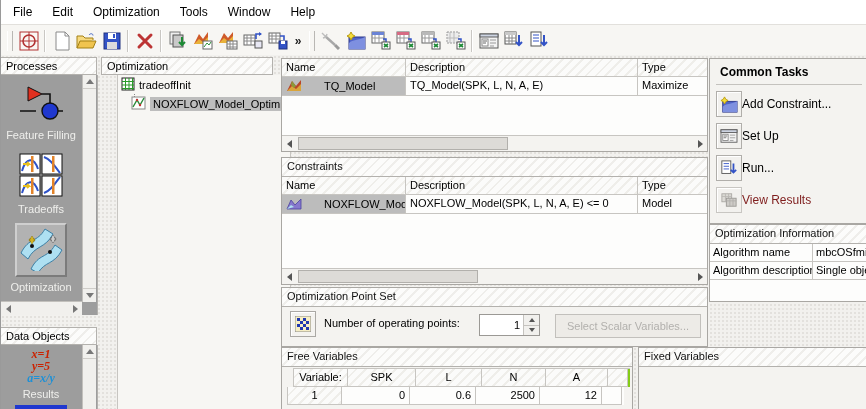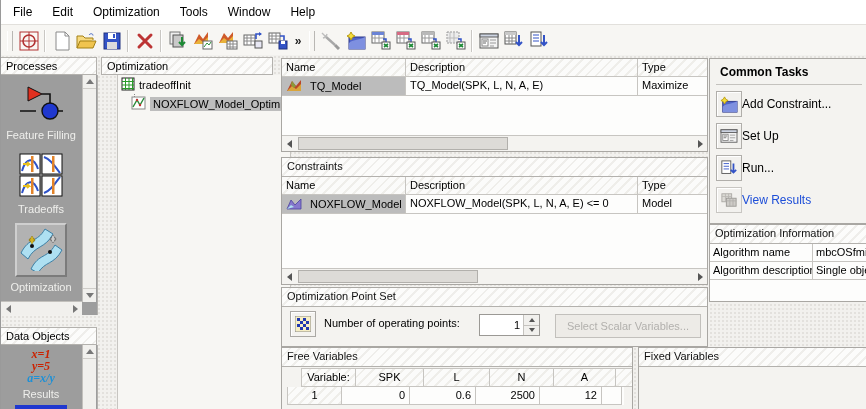--- a/index.html
+++ b/index.html
@@ -26,21 +26,21 @@
   
   .hd{
     height:18px;line-height:17px;padding-left:5px;white-space:nowrap;overflow:hidden;color:#111;
     background:repeating-linear-gradient(135deg,#fcfcfb 0 5px,#efeeeb 5px 7px);
     border-bottom:1px solid #b3b1ad;
   }
   .panel{position:absolute;border:1px solid #a9a7a3;background:#fdfdfc;overflow:hidden}
   .trow{display:flex}
   .tc{border-right:1px solid #c7c5c1;border-bottom:1px solid #c7c5c1;white-space:nowrap;overflow:hidden;padding:2px 4px;height:18px;box-sizing:border-box}
   .tch{background:repeating-linear-gradient(135deg,#fbfbfa 0 5px,#efeeea 5px 7px)}
-  .selcell{background:#bcbcbc;display:flex;align-items:center;gap:8px}
+  .selcell{background:#bcbcbc;display:flex;align-items:center;gap:22px}
   .hscroll{position:absolute;left:0;right:0;bottom:0;height:15px;background:#f4f3f0;border-top:1px solid #c7c5c1;display:flex;align-items:center}
   .sarrL,.sarrR{width:14px;height:14px;display:flex;align-items:center;justify-content:center}
   .tri-l{width:0;height:0;border-top:4px solid transparent;border-bottom:4px solid transparent;border-right:5px solid #555}
   .tri-r{width:0;height:0;border-top:4px solid transparent;border-bottom:4px solid transparent;border-left:5px solid #555}
   .tri-u{width:0;height:0;border-left:4px solid transparent;border-right:4px solid transparent;border-bottom:5px solid #555}
   .tri-d{width:0;height:0;border-left:4px solid transparent;border-right:4px solid transparent;border-top:5px solid #555}
   .sthumb{height:11px;background:#dddbd7;border:1px solid #b2b0ac;margin-left:2px}
   .spacer{flex:1}
   
   .side-hd{position:absolute;left:0;width:96px;height:18px;line-height:17px;padding-left:5px;
@@ -74,21 +74,21 @@
   .spin-b{flex:1;display:flex;align-items:center;justify-content:center;background:#f1f0ed;border-bottom:1px solid #c5c3bf}
   .spin-b:last-child{border-bottom:none}
   .spin-b .tri-u{border-bottom-width:4px;border-left-width:3px;border-right-width:3px}
   .spin-b .tri-d{border-top-width:4px;border-left-width:3px;border-right-width:3px}
   .btn-disabled{position:absolute;height:24px;border:1px solid #c2c0bc;background:#edebe7;color:#b2b0ad;text-align:center;line-height:22px;box-sizing:border-box;white-space:nowrap;overflow:hidden}
   
   .ct-item{display:flex;align-items:center;margin:6px 6px 6px 6px;height:26px}
   .ct-icon{width:24px;height:24px;border:1px solid #b0aeaa;background:#f2f1ee;box-shadow:inset 1px 1px 0 #fff;display:flex;align-items:center;justify-content:center;flex:0 0 auto}
   .ct-icon.dis{border-color:#c8c6c2}
   .ct-label{font-size:12px;white-space:nowrap}
-  .ct-label.dis{color:#1d4ed8}
+  .ct-label.dis{color:#7f1d1d}
   .ct-rule{height:1px;background:#c4c2be;margin:3px 6px 2px 6px}
   
   .oi-row{display:flex;background:#fdfdfc}
   .oi-k{width:103px;border-right:1px solid #c7c5c1;border-bottom:1px solid #c7c5c1;padding:2px 3px;height:18px;box-sizing:border-box;white-space:nowrap;overflow:hidden}
   .oi-v{flex:1;border-bottom:1px solid #c7c5c1;padding:2px 3px;height:18px;box-sizing:border-box;white-space:nowrap;overflow:hidden}
 </style>
 </head>
 <body>
 
 <div class="abs menubar">
@@ -464,21 +464,21 @@
       <div class="spin-b">
           <div class="tri-d"></div>
         </div>
     </div>
   </div>
   <div class="btn-disabled" style="left:273px;top:26px;width:146px">Select Scalar Variables...</div>
 </div>
 
 <div class="panel dots" style="left:280px;top:347px;width:350px;height:62px;background-color:#f4f3f0">
   <div class="hd">Free Variables</div>
-  <div class="trow" style="margin:1px 0 0 19px;border-top:1px solid #c7c5c1;border-left:1px solid #c7c5c1;width:336px;background:#84cc16">
+  <div class="trow" style="margin:1px 0 0 11px;border-top:1px solid #c7c5c1;border-left:1px solid #c7c5c1;width:336px;background:#84cc16">
     <div class="tc tch" style="width:54px;text-align:center">Variable:</div>
     <div class="tc tch" style="width:68px;text-align:center">SPK</div>
     <div class="tc tch" style="width:66px;text-align:center">L</div>
     <div class="tc tch" style="width:64px;text-align:center">N</div>
     <div class="tc tch" style="width:62px;text-align:center">A</div>
     <div class="tc tch" style="width:20px"></div>
   </div>
   <div class="trow" style="margin-left:5px;border-left:1px solid #c7c5c1;width:336px;background:#fdfdfc">
     <div class="tc tch" style="width:54px;text-align:center">1</div>
     <div class="tc" style="width:68px;text-align:right">0</div>

